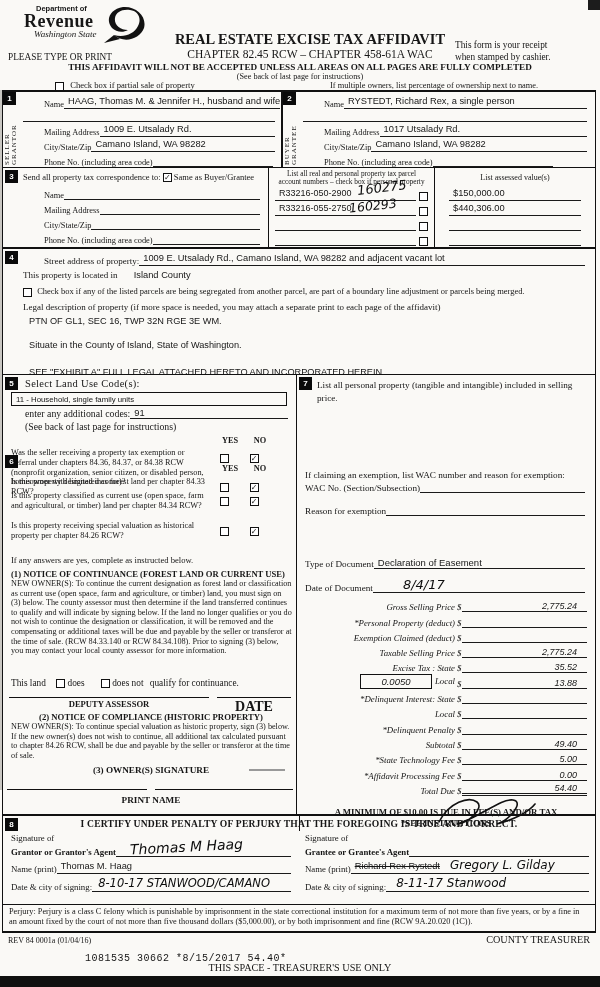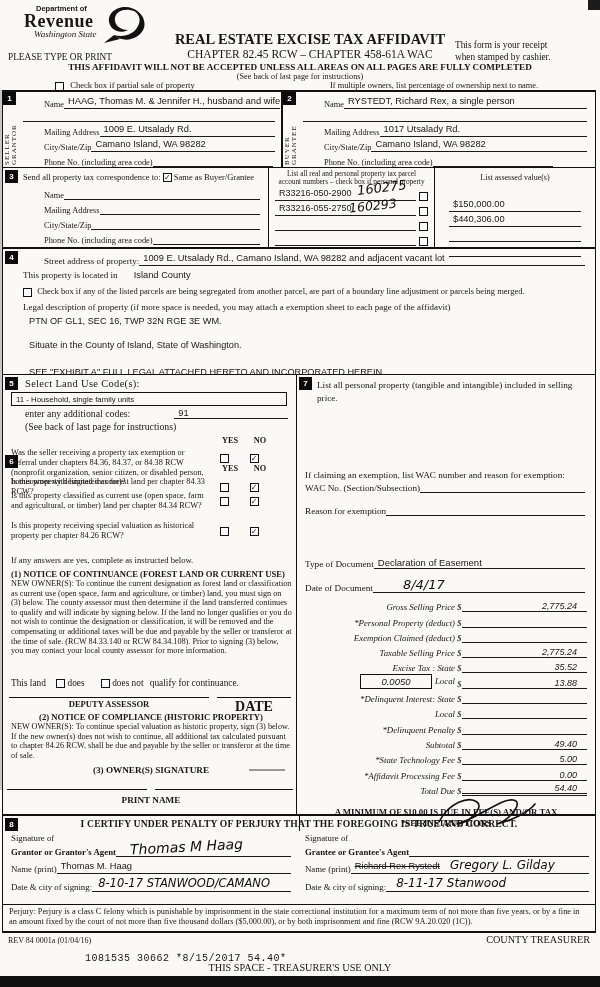--- a/index.html
+++ b/index.html
@@ -164,21 +164,21 @@
         </div>
       <div class="frow" style="height:15px;">
           <span class="fill"></span>
           <span class="cb" style="margin-left:3px;"></span>
         </div>
       <span class="abs hand" style="left:88px; top:12px; font-size:13px; transform:rotate(-7deg);">160275</span>
       <span class="abs hand" style="left:80px; top:30px; font-size:12.5px; transform:rotate(-6deg);">160293</span>
     </div>
     <div style="position:relative; flex:1; padding:2px 14px;">
       <div class="ctr" style="font-size:8px; height:17px; padding-top:3px;">List assessed value(s)</div>
-      <div class="frow" style="height:14px;margin-top:11px;">
+      <div class="frow" style="height:14px;">
           <span class="fill"><span class="val">$150,000.00</span></span>
         </div>
       <div class="frow" style="height:15px;">
           <span class="fill"><span class="val">$440,306.00</span></span>
         </div>
       <div class="frow" style="height:15px;">
           <span class="fill"></span>
         </div>
       <div class="frow" style="height:15px;">
           <span class="fill"></span>
@@ -193,33 +193,33 @@
       <span class="fill"><span class="val">1009 E. Utsalady Rd., Camano Island, WA 98282 and adjacent vacant lot</span></span>
       </div>
     <div style="height:17px; font-size:9px; padding-top:4px;">
       <span>This property is located in</span>
       <span class="val" style="padding-left:14px;">Island County</span>
     </div>
     <div style="height:17px; font-size:8.5px; padding-top:3px;">
       <span class="cb"></span>
       <span style="margin-left:3px;">Check box if any of the listed parcels are being segregated from another parcel, are part of a boundary line adjustment or parcels being merged.</span>
     </div>
-    <div style="height:16px; font-size:9px; padding-top:2px;">Legal description of property (if more space is needed, you may attach a exemption sheet to each page of the affidavit)</div>
+    <div style="height:16px; font-size:9px; padding-top:2px;">Legal description of property (if more space is needed, you may attach a separate print to each page of the affidavit)</div>
     <div class="val" style="height:24px; font-size:9.2px; padding-left:6px;">PTN OF GL1, SEC 16, TWP 32N RGE 3E WM.</div>
     <div class="val" style="height:27px; font-size:9.2px; padding-left:6px;">Situate in the County of Island, State of Washington.</div>
     <div class="val" style="height:16px; font-size:9.2px; padding-left:6px;">SEE "EXHIBIT A" FULL LEGAL ATTACHED HERETO AND INCORPORATED HEREIN.</div>
   </div>
 
   <div class="sect" style="top:374px; height:441.5px; display:flex;">
 
     <div style="position:relative; width:294px; border-right:1.5px solid #111;">
       <span class="badge" style="left:2px; top:2px;">5</span>
       <div class="abs" style="left:22px; top:3px; font-size:10.5px; letter-spacing:.3px;">Select Land Use Code(s):</div>
       <div class="abs sans" style="left:8px; top:17px; width:276px; border:1.5px solid #111; font-size:7.8px; padding:1.5px 4px;"><span>11 - Household, single family units</span></div>
-      <div class="abs" style="left:22px; top:32px; right:8px; font-size:9.8px; display:flex; align-items:flex-end;gap:44px;">
+      <div class="abs" style="left:22px; top:32px; right:8px; font-size:9.8px; display:flex; align-items:flex-end;">
         <span>enter any additional codes:</span>
         <span class="fill"><span class="val">91</span></span>
       </div>
       <div class="abs" style="left:22px; top:46px; font-size:9.8px;">(See back of last page for instructions)</div>
       <div class="abs b" style="left:212px; top:61px; display:flex; font-size:8.3px;">
         <span class="yn">YES</span>
           <span class="yn">NO</span>
       </div>
       <div class="abs" style="left:8px; top:73px; display:flex;">
         <span class="qtxt">Was the seller receiving a property tax exemption or deferral under chapters 84.36, 84.37, or 84.38 RCW (nonprofit organization, senior citizen, or disabled person, homeowner with limited income)?</span>

